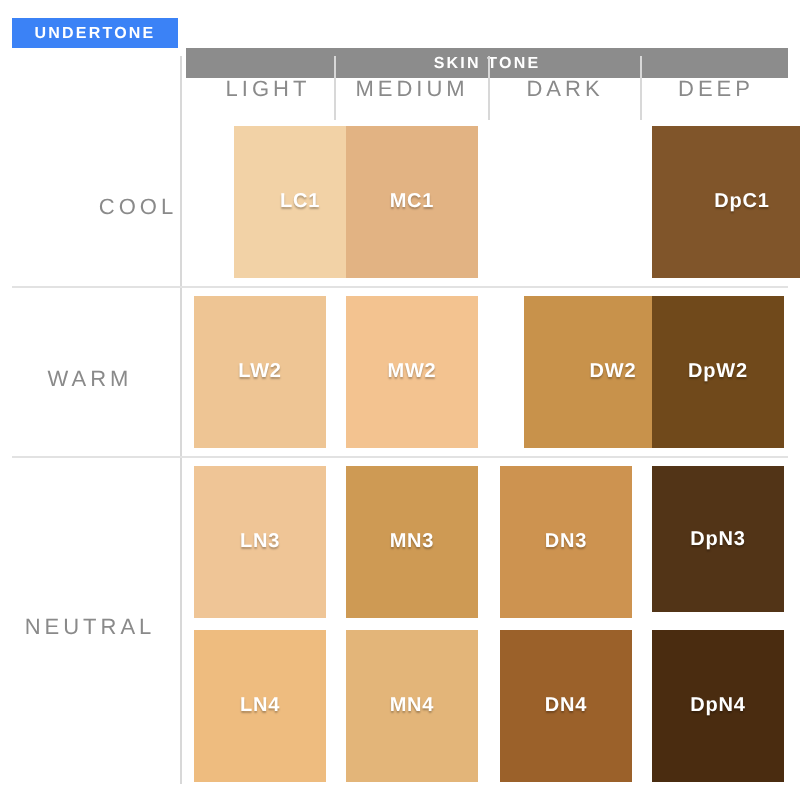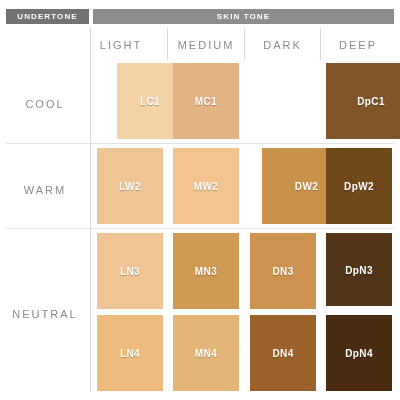--- a/index.html
+++ b/index.html
@@ -105,39 +105,39 @@
     letter-spacing: 0.4px;
     color: #ffffff;
     text-shadow: 0 1px 1px rgba(0,0,0,0.28);
   }
 </style>
 </head>
 <body>
 
 <div id="chart">
 
-  <div class="bar" id="bar-undertone" style="background: #737373;">UNDERTONE</div>
-  <div class="bar" id="bar-skintone" style="background: rgb(140, 140, 140);">SKIN TONE</div>
+  <div class="bar" id="bar-undertone" style="background: #3b82f6;">UNDERTONE</div>
+  <div class="bar" id="bar-skintone" style="background: rgb(140, 140, 140); margin-top: 15px;">SKIN TONE</div>
 
   <div class="colhead-row">
-    <div class="colhead" style="left:84px;  width:74px;">LIGHT</div>
+    <div class="colhead" style="left:97px;  width:74px;">LIGHT</div>
     <div class="colhead" style="left:168px; width:76px;">MEDIUM</div>
     <div class="colhead" style="left:245px; width:75px;">DARK</div>
     <div class="colhead" style="left:321px; width:74px;">DEEP</div>
   </div>
 
   <div class="vline" style="left:90px;  top:28px;  height:364px;"></div>
   <div class="vline" style="left:167px; top:28px;  height:32px;"></div>
   <div class="vline" style="left:244px; top:28px;  height:32px;"></div>
   <div class="vline" style="left:320px; top:28px;  height:32px;"></div>
 
   <div class="hline" style="left:6px;  top:143px; width:388px;"></div>
   <div class="hline" style="left:6px;  top:228px; width:388px;"></div>
 
-  <div class="rowlabel" style="top:98px;">COOL</div>
+  <div class="rowlabel" style="top:98px;padding-left:24px;">COOL</div>
   <div class="rowlabel" style="top:184px;">WARM</div>
   <div class="rowlabel" style="top:308px;">NEUTRAL</div>
 
   <div class="swatch" style="left: 97px; top: 63px; width: 66px; height: 76px; background: rgb(242, 210, 166); margin-left: 20px;">
     <span class="swatch-code">LC1</span>
   </div>
   <div class="swatch" style="left: 173px; top: 63px; width: 66px; height: 76px; background: rgb(226, 179, 131);">
     <span class="swatch-code">MC1</span>
   </div>
   <div class="swatch" style="left: 326px; top: 63px; width: 90px; height: 76px; background: rgb(128, 85, 42);">

